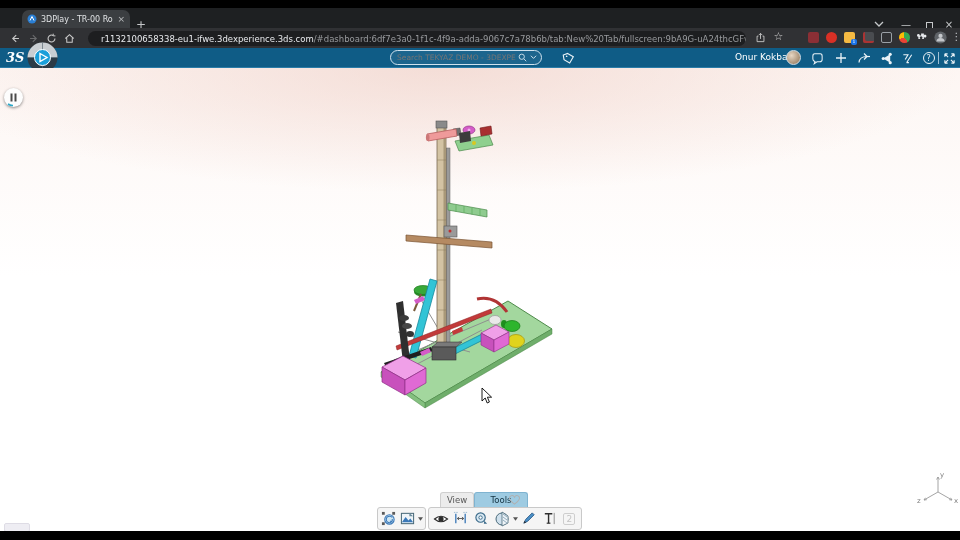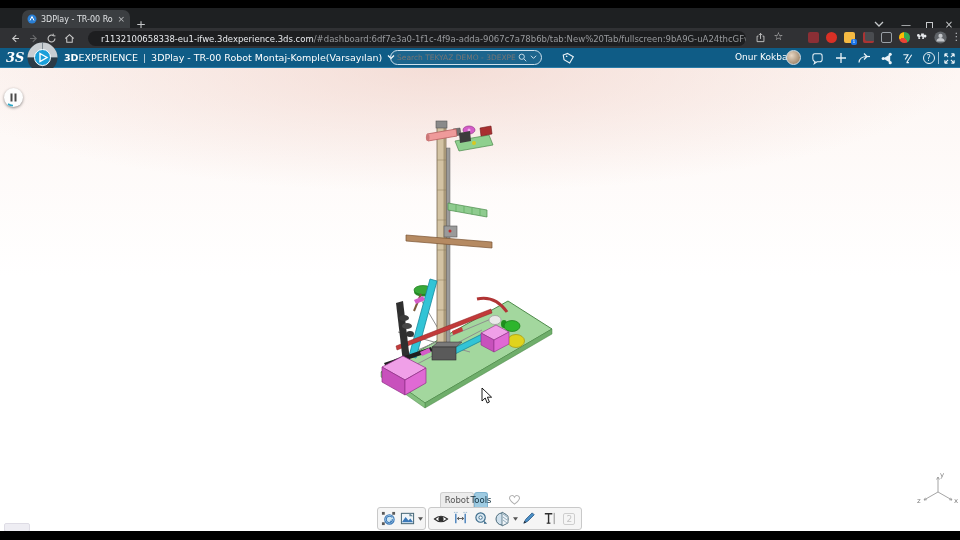--- a/index.html
+++ b/index.html
@@ -46,21 +46,21 @@
                       linear-gradient(180deg,#fdf6f3,#ffffff 45%);}
   .caption{top:70px;left:50%;transform:translateX(-50%);background:rgba(50,50,50,0.92);color:#fff;
            font-size:17px;padding:1px 8px;white-space:nowrap;}
   .pausebtn{left:4px;top:88px;width:19px;height:19px;border-radius:50%;background:#fdfdfd;
             box-shadow:0 1px 3px rgba(0,0,0,0.45);display:flex;align-items:center;justify-content:center;}
 
   
   .vtab{top:492px;height:15px;font-size:8.5px;display:flex;align-items:center;justify-content:center;
         border:1px solid #cfcfcf;border-bottom:none;border-radius:3px 3px 0 0;}
   .vtab.view{left:440px;width:34px;background:#ececec;color:#555;}
-  .vtab.tools{left:474px;width:14px;background:#9ecbe2;color:#12313f;border-color:#7fb3d0;}
+  .vtab.tools{left:474px;width:54px;background:#9ecbe2;color:#12313f;border-color:#7fb3d0;}
   .heart{left:508px;top:494px;}
   .tbox{top:507px;height:23px;background:#f5f5f5;border:1px solid #c9c9c9;border-radius:3px;
         display:flex;align-items:center;padding:0 2px;gap:1px;}
   .tbtn{width:20px;height:19px;display:flex;align-items:center;justify-content:center;border-radius:2px;}
   .tbtn.dis{opacity:0.35;}
   .caret{width:6px;height:19px;display:flex;align-items:center;justify-content:center;}
   .dis2{font-size:9px;color:#666;border:1px solid #888;border-radius:2px;width:12px;height:12px;
         display:flex;align-items:center;justify-content:center;}
 
   .axis-label{font-size:7px;fill:#7d7d7d;font-family:"DejaVu Sans",sans-serif;}
@@ -166,28 +166,20 @@
   <svg class="abs" style="left:5px;top:49px;" width="22" height="17" viewBox="0 0 22 17">
     <text x="1" y="13" font-size="13" font-style="italic" font-weight="bold" fill="#fff" font-family="DejaVu Serif,serif">3S</text>
   </svg>
   <svg class="abs" style="left:27px;top:42px;" width="31" height="31" viewBox="0 0 31 31">
     <circle cx="15.5" cy="15.5" r="15" fill="#2c3b46"></circle>
     <path d="M0.5,15.5 a15,15 0 0 1 30,0 Z" fill="#c9ced2"></path>
     <path d="M15.5,0.5 V30.5 M0.5,15.5 H30.5" stroke="#5a6a74" stroke-width="0.7"></path>
     <circle cx="15.5" cy="15.5" r="8" fill="#1a9fd9" stroke="#fff" stroke-width="1"></circle>
     <path d="M13,11.5 L20,15.5 L13,19.5 Z" fill="none" stroke="#fff" stroke-width="1.4"></path>
   </svg>
-  <div class="abs brand">
-    <span><b>3D</b><span>EXPERIENCE</span></span>
-    <span style="opacity:.8;">|</span>
-    <span>3DPlay - TR-00 Robot Montaj-Komple(Varsayılan)</span>
-    <svg width="8" height="5" viewBox="0 0 8 5">
-        <path d="M1,0.5 L4,3.5 L7,0.5" stroke="#fff" stroke-width="1.2" fill="none"></path>
-      </svg>
-  </div>
   <div class="abs srch">
     <input type="text" placeholder="Search TEKYAZ DEMO - 3DEXPERIENCE" style="">
     <svg width="9" height="9" viewBox="0 0 12 12">
         <circle cx="5" cy="5" r="3.5" stroke="#d5e5ee" stroke-width="1.2" fill="none"></circle>
         <path d="M7.8,7.8 L11,11" stroke="#d5e5ee" stroke-width="1.2"></path>
       </svg>
     <svg width="7" height="5" viewBox="0 0 8 5" style="margin-left:3px;">
         <path d="M1,0.5 L4,3.5 L7,0.5" stroke="#d5e5ee" stroke-width="1.1" fill="none"></path>
       </svg>
   </div>
@@ -314,21 +306,21 @@
         <rect x="10.5" y="5.5" width="2" height="8" fill="#4a4a4a"></rect>
       <path d="M4,16 A8,8 0 0 0 9,17.5" stroke="#2aa8c8" stroke-width="1.6" fill="none"></path>
     </svg>
   </div>
 
   <svg class="abs" style="left:480px;top:387px;" width="14" height="18" viewBox="0 0 14 18">
     <polygon points="2,1 2,14 5.2,11 7.2,16 9.4,15 7.4,10.2 11.6,10.2" fill="#fff" stroke="#000" stroke-width="0.9"></polygon>
   </svg>
 
   <div class="abs vtab view">
-      <span>Robot</span>
+      <span>View</span>
     </div>
   <div class="abs vtab tools">
       <span>Tools</span>
     </div>
   <svg class="abs heart" width="13" height="11" viewBox="0 0 14 12">
     <path d="M7,11 C1,7 0.5,3.5 3,2 C5,1 6.5,2.5 7,3.5 C7.5,2.5 9,1 11,2 C13.5,3.5 13,7 7,11 Z" stroke="#b0b0b0" stroke-width="1.1" fill="none"></path>
     </svg>
 
   <div class="abs tbox" style="left:377px;width:49px;">
     <span class="tbtn">

